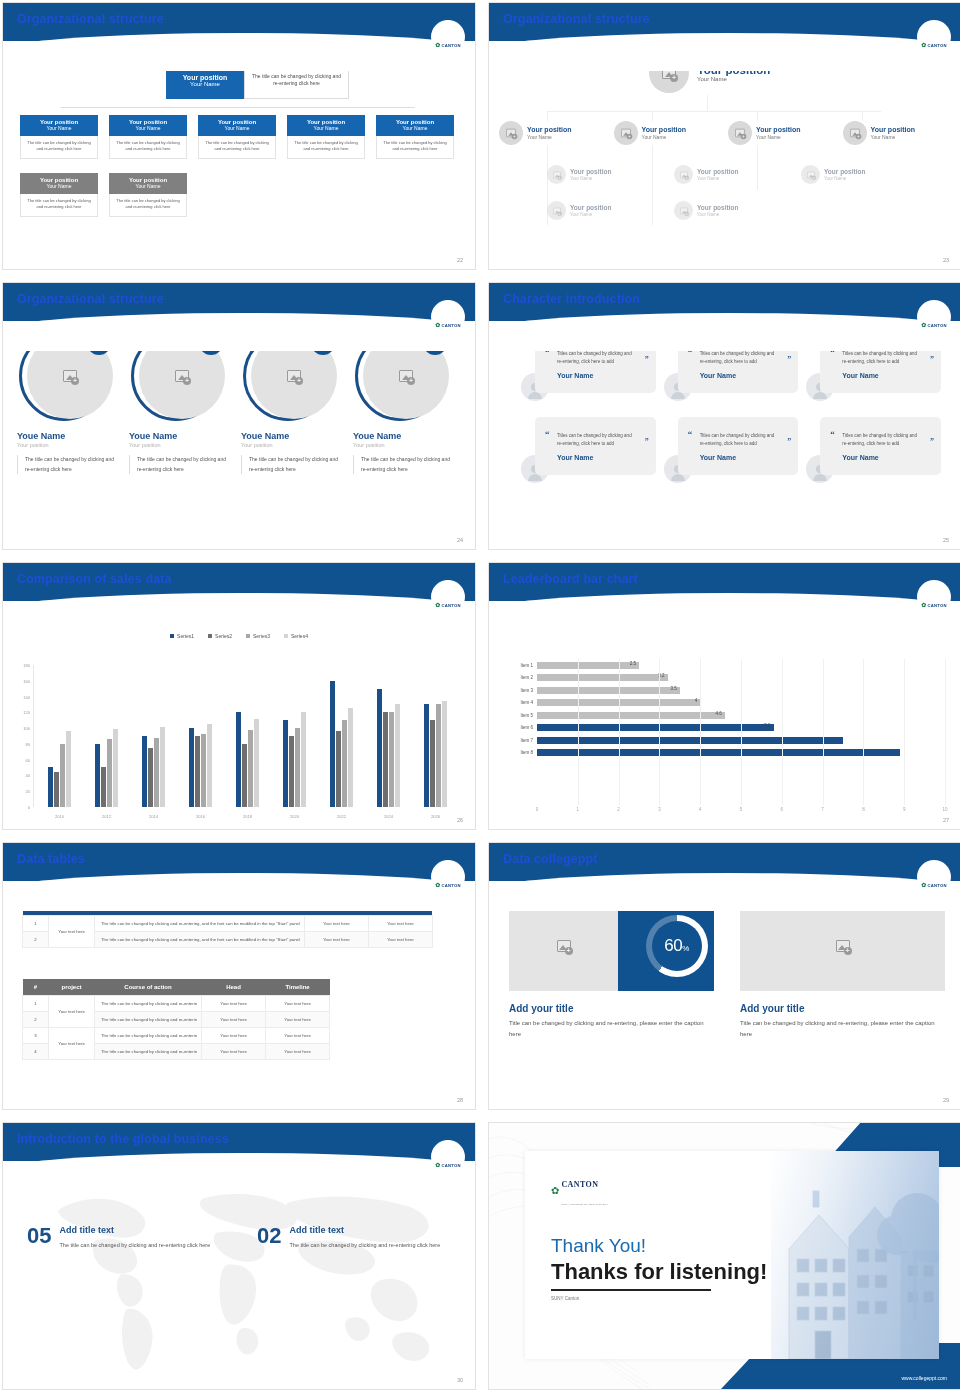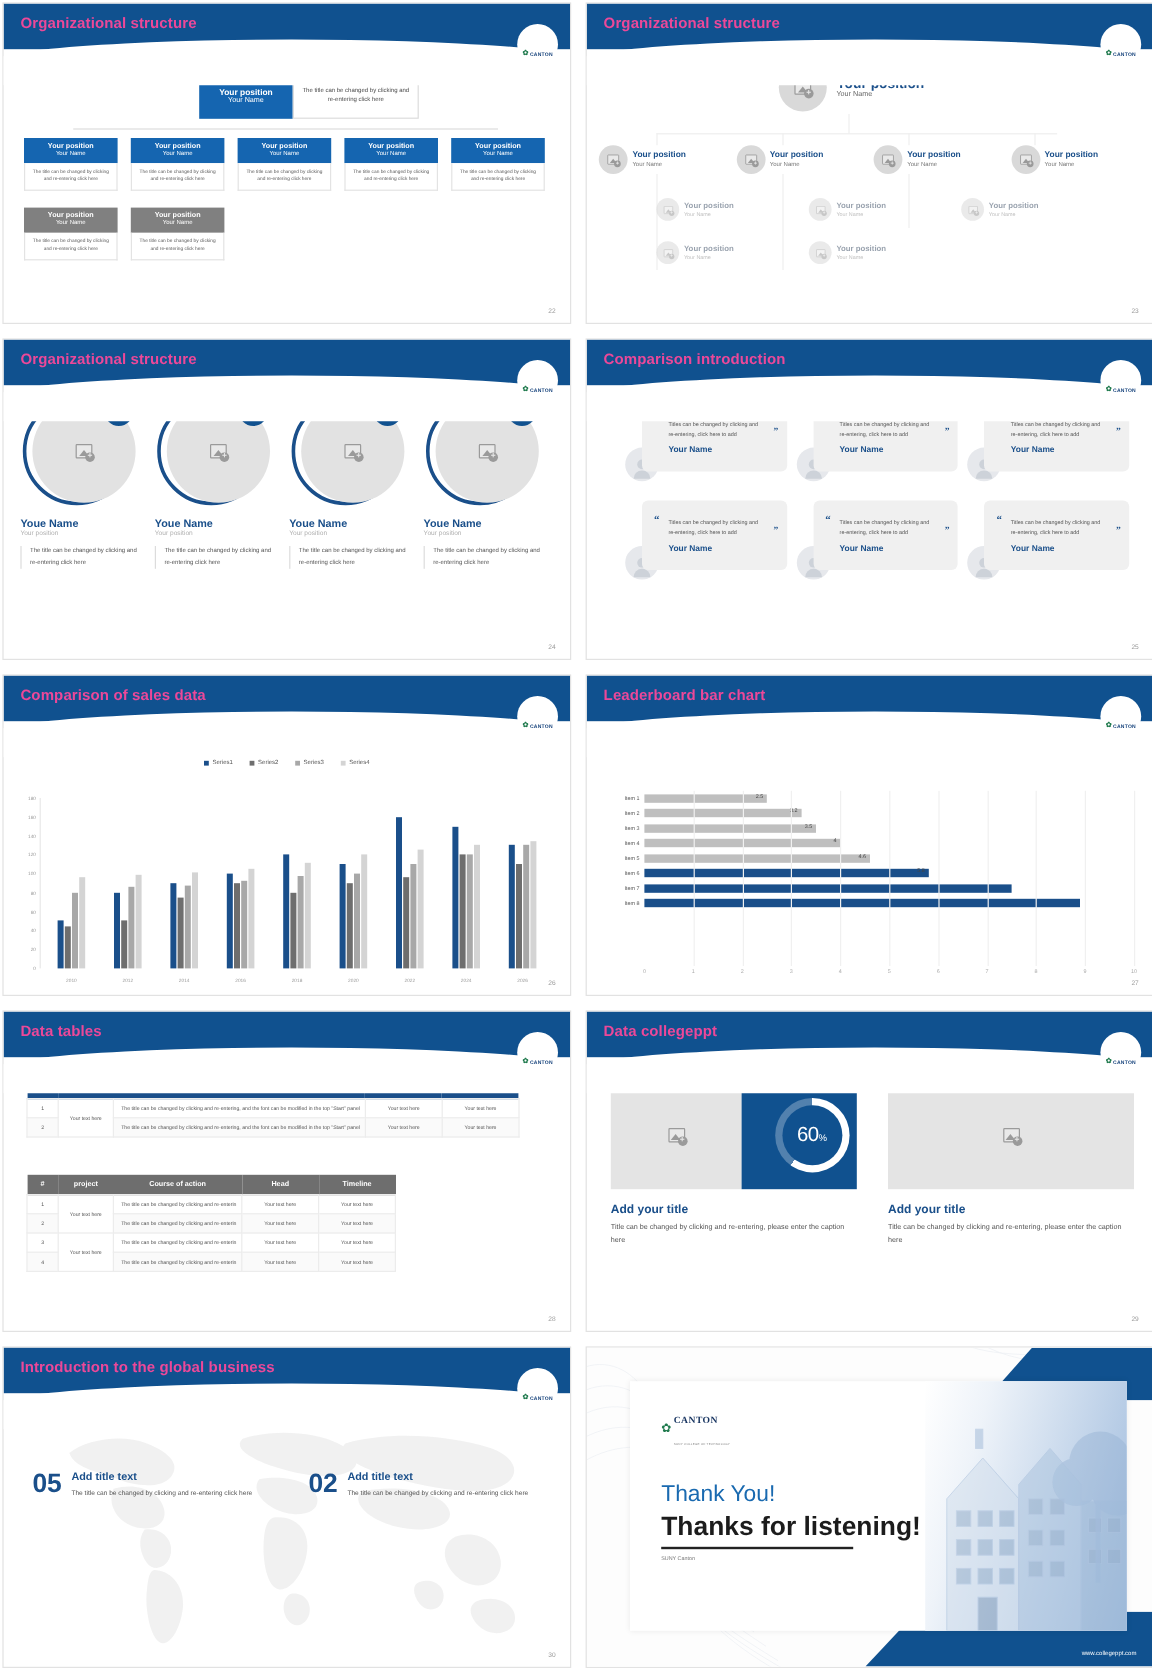--- a/index.html
+++ b/index.html
@@ -34,21 +34,21 @@
   }
   .hdr-curve {
     position:absolute; top: 24px; left: -10px; width: 500px; height: 38px;
     background: #fff;
     border-radius: 100% 100% 0 0 / 100% 100% 0 0;
     transform: translateY(6px);
     z-index: 4;
   }
   .hdr-title {
     position: absolute; top: 9px; left: 14px;
-    font-size: 12.5px; font-weight: bold; color:#ec4899; letter-spacing:0.1px;
+    font-size: 12.5px; font-weight: bold; color:#1d4ed8; letter-spacing:0.1px;
     z-index: 6;
   }
   .logo-badge {
     position:absolute; top: 17px; right: 10px; width: 34px; height: 34px;
     background:#fff; border-radius: 50%;
     z-index: 7; display:flex; align-items:flex-end; justify-content:center;
     padding-bottom: 6px;
   }
   .logo-badge .mini {
     font-size: 4.2px; color:#13407a; font-weight:bold; letter-spacing:.2px;
@@ -494,21 +494,21 @@
           <div class="s3-desc">The title can be changed by clicking and re-entering click here</div>
         </div>
       </div>
     </div>
     <div class="pg">24</div>
   </div>
 
   <div class="slide">
     <div class="hdr"></div>
     <div class="hdr-curve"></div>
-    <div class="hdr-title">Comparison introduction</div>
+    <div class="hdr-title">Character introduction</div>
     <div class="logo-badge">
       <span class="mini">
           <span class="leaf">✿</span>
           <span>CANTON</span>
         </span>
     </div>
 
     <div class="body">
       <div class="s4-grid">
         <div class="s4-item">

